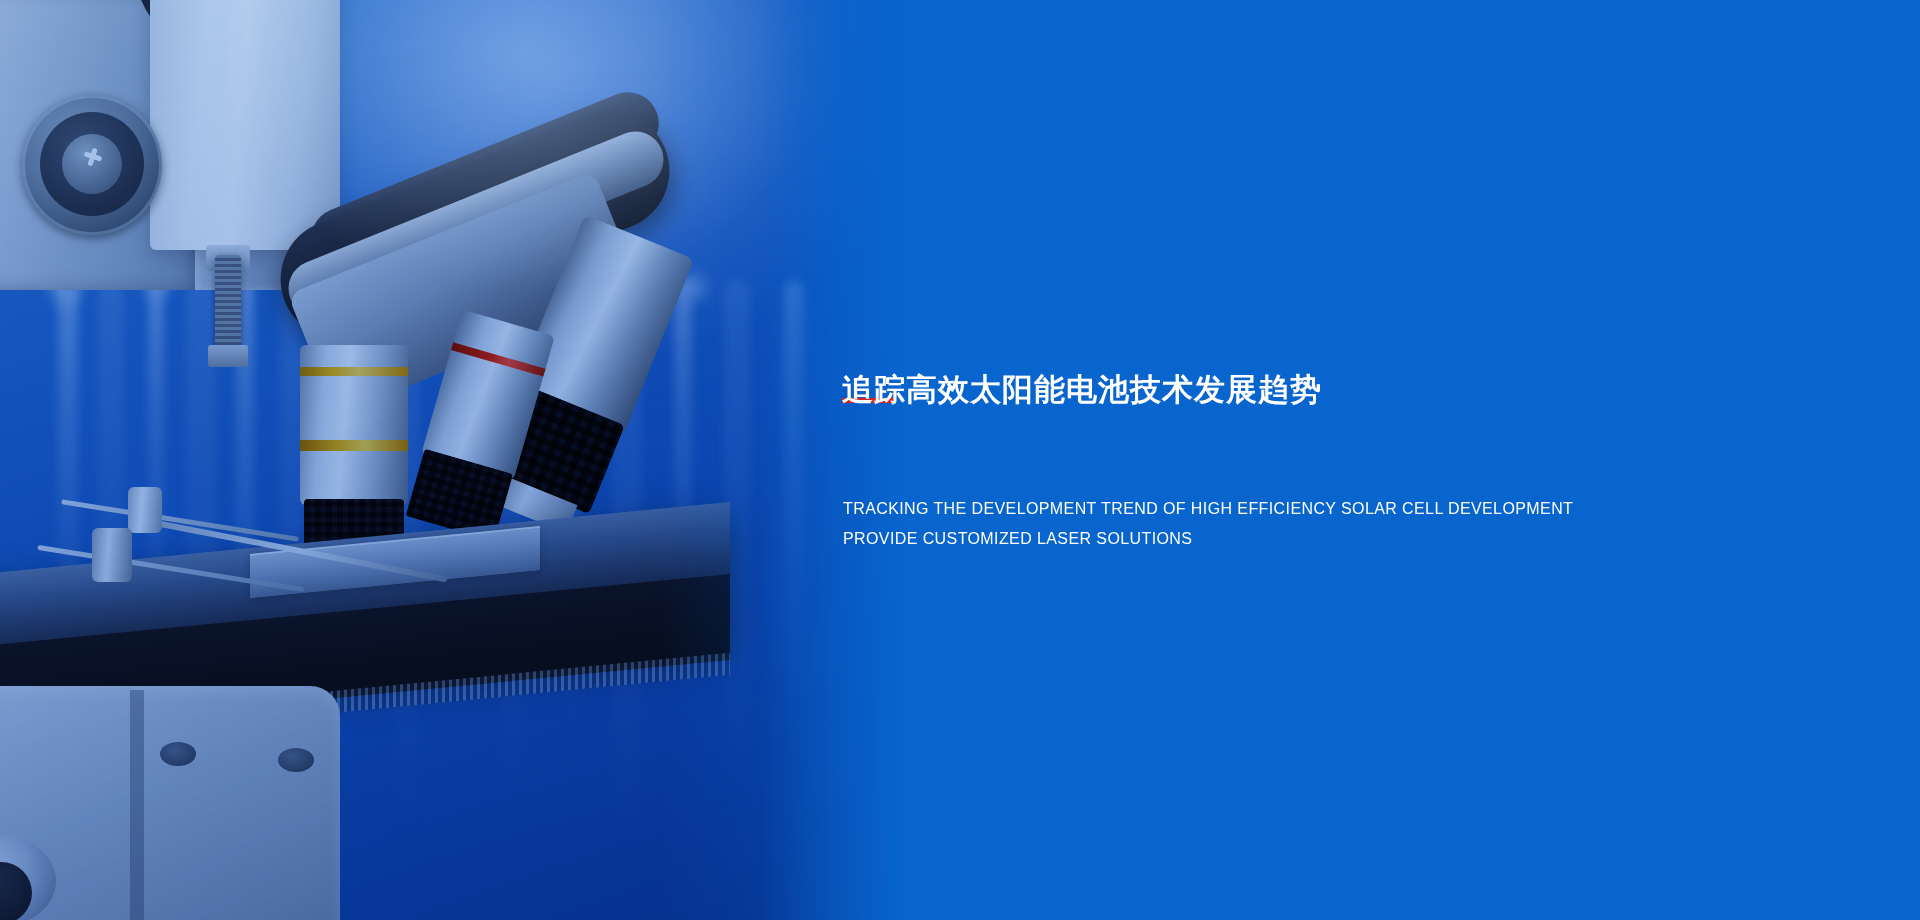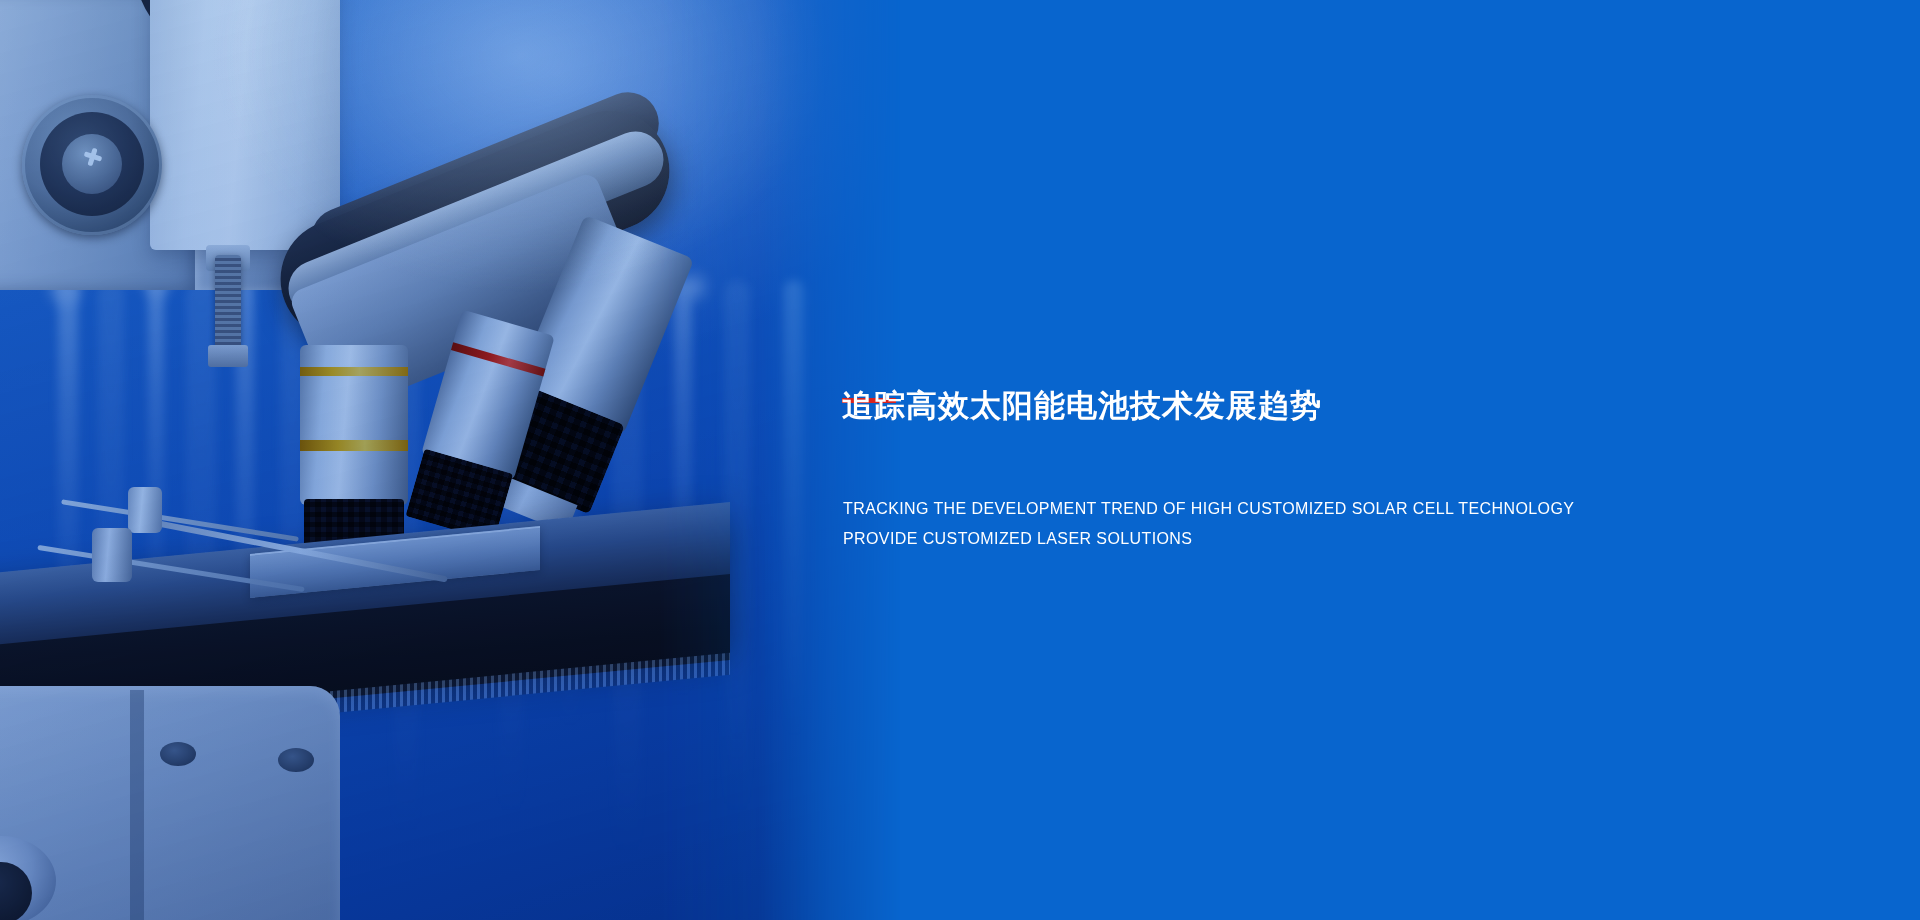--- a/index.html
+++ b/index.html
@@ -205,21 +205,21 @@
   
   .photo-cast{position:absolute;inset:0;background:linear-gradient(165deg,rgba(30,110,205,.30) 0%,rgba(16,85,190,.42) 55%,rgba(10,70,170,.52) 100%);mix-blend-mode:multiply;}
   .photo-glow{position:absolute;inset:0;background:radial-gradient(ellipse 430px 330px at 58% 6%,rgba(190,220,252,.38) 0%,rgba(190,220,252,0) 72%);}
 
   
   .content{position:absolute;left:842px;top:0;width:1078px;height:920px;}
   .accent-rule{position:absolute;left:0;top:398px;width:54px;height:5px;background:#d8241e;}
   .zh-sub{position:absolute;left:0;top:370px;width:900px;
           font-size:31px;font-weight:700;color:#ffffff;letter-spacing:1px;line-height:1;
           top:374px;}
-  .zh-sub{top:390px;}
+  .zh-sub{top:374px;}
   .zh-main{position:absolute;left:-2px;top:424px;width:900px;
            font-size:54px;font-weight:700;color:#ffffff;letter-spacing:2px;line-height:1.05;}
   .en-line{position:absolute;left:1px;color:#ffffff;font-size:16px;letter-spacing:.4px;font-weight:400;white-space:nowrap;}
   .en-1{top:500px;}
   .en-2{top:530px;}
 </style>
 </head>
 <body>
 
 <div class="banner">
@@ -315,18 +315,18 @@
     <div class="photo-cast"></div>
     <div class="photo-glow"></div>
   </div>
 
   <div class="content">
     <div class="accent-rule"></div>
 
     <div class="zh-sub">追踪高效太阳能电池技术发展趋势</div>
 
 
-    <div class="en-line en-1">TRACKING THE DEVELOPMENT TREND OF HIGH CUSTOMIZED SOLAR CELL TECHNOLOGY</div>
+    <div class="en-line en-1">TRACKING THE DEVELOPMENT TREND OF HIGH EFFICIENCY SOLAR CELL DEVELOPMENT</div>
 
     <div class="en-line en-2">PROVIDE CUSTOMIZED LASER SOLUTIONS</div>
   </div>
 
 </div>
 
 </body></html>

